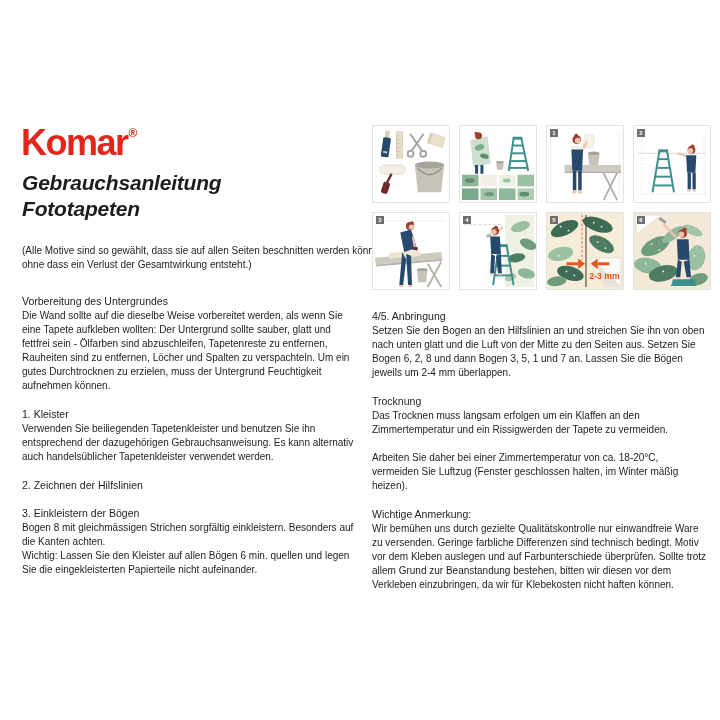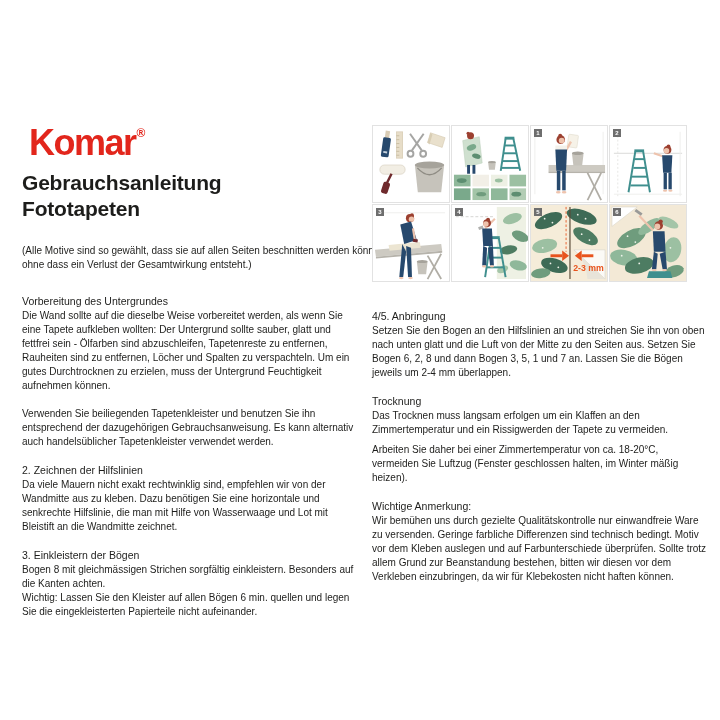--- a/index.html
+++ b/index.html
@@ -1,41 +1,41 @@
 <!DOCTYPE html>
 <html><head>
 <meta charset="utf-8">
 <style>
   html,body{margin:0;padding:0;background:#ffffff;}
   .page{position:relative;width:720px;height:720px;background:#ffffff;overflow:hidden;
         font-family:"Liberation Sans",sans-serif;color:#1d1d1b;}
   
-  .logo{position:absolute;left:29px;top:114px;font-size:36px;font-weight:bold;
+  .logo{position:absolute;left:21px;top:114px;font-size:36px;font-weight:bold;
         letter-spacing:-1.5px;color:#e2261c;line-height:38px;}
   .logo .reg{font-size:12px;font-weight:bold;letter-spacing:0;vertical-align:18px;margin-left:1px;}
   .title{position:absolute;left:22px;top:170px;font-size:21px;font-weight:bold;
          line-height:26px;letter-spacing:-0.2px;color:#1d1d1b;margin:0;}
-  .title span{display:block;}
+  .title span{display:block;font-style:italic;}
   .note{position:absolute;left:22px;top:244px;width:388px;font-size:10px;line-height:14px;margin:0;}
   
   .panels{position:absolute;left:372px;top:125px;display:grid;
-          grid-template-columns:repeat(4,78px);grid-auto-rows:78px;gap:1px;}
+          grid-template-columns:repeat(4,78px);grid-auto-rows:78px;gap:9px;}
   .panel{position:relative;width:78px;height:78px;background:#ffffff;
          border:1px solid #e2e2e2;box-sizing:border-box;overflow:hidden;}
   .panel svg{display:block;width:76px;height:76px;}
   .badge{position:absolute;top:3px;left:3px;width:8px;height:8px;background:#6e6e6e;
          color:#ffffff;font-size:6px;line-height:8px;text-align:center;font-weight:bold;z-index:2;}
   
   .col{position:absolute;font-size:10px;line-height:14px;}
   .col-left{left:22px;top:294px;width:335px;}
   .col-right{left:372px;top:309px;width:335px;}
   .sec{margin:0 0 14px 0;}
   .sec h3{font-size:10.5px;font-weight:normal;margin:0 0 1px 0;line-height:14px;}
   .sec p{margin:0;}
-  .sec p.gap{margin-top:6px;}
+  .sec p.gap{margin-top:14px;}
   .svgtext{font-family:"Liberation Sans",sans-serif;font-weight:bold;}
 </style>
 </head>
 <body>
 
 <div class="page">
 
   <div class="logo"><span>Komar</span><span class="reg">®</span></div>
 
   <h1 class="title">
@@ -334,25 +334,25 @@
     </div>
 
   </div>
 
   <div class="col col-left">
     <section class="sec">
       <h3>Vorbereitung des Untergrundes</h3>
       <p>Die Wand sollte auf die dieselbe Weise vorbereitet werden, als wenn Sie eine Tapete aufkleben wollten: Der Untergrund sollte sauber, glatt und fettfrei sein - Ölfarben sind abzuschleifen, Tapetenreste zu entfernen, Rauheiten sind zu entfernen, Löcher und Spalten zu verspachteln. Um ein gutes Durchtrocknen zu erzielen, muss der Untergrund Feuchtigkeit aufnehmen können.</p>
     </section>
     <section class="sec">
+      <h3>1. Kleister</h3>
       <p>Verwenden Sie beiliegenden Tapetenkleister und benutzen Sie ihn entsprechend der dazugehörigen Gebrauchsanweisung. Es kann alternativ auch handelsüblicher Tapetenkleister verwendet werden.</p>
     </section>
     <section class="sec">
       <h3>2. Zeichnen der Hilfslinien</h3>
-      <p>Da viele Mauern nicht exakt rechtwinklig sind, empfehlen wir von der Wandmitte aus zu kleben. Dazu benötigen Sie eine horizontale und senkrechte Hilfslinie, die man mit Hilfe von Wasserwaage und Lot mit Bleistift an die Wandmitte zeichnet.</p>
     </section>
     <section class="sec">
       <h3>3. Einkleistern der Bögen</h3>
       <p>Bogen 8 mit gleichmässigen Strichen sorgfältig einkleistern. Besonders auf die Kanten achten.</p>
       <p>Wichtig: Lassen Sie den Kleister auf allen Bögen 6 min. quellen und legen Sie die eingekleisterten Papierteile nicht aufeinander.</p>
     </section>
   </div>
 
   <div class="col col-right">
     <section class="sec">

